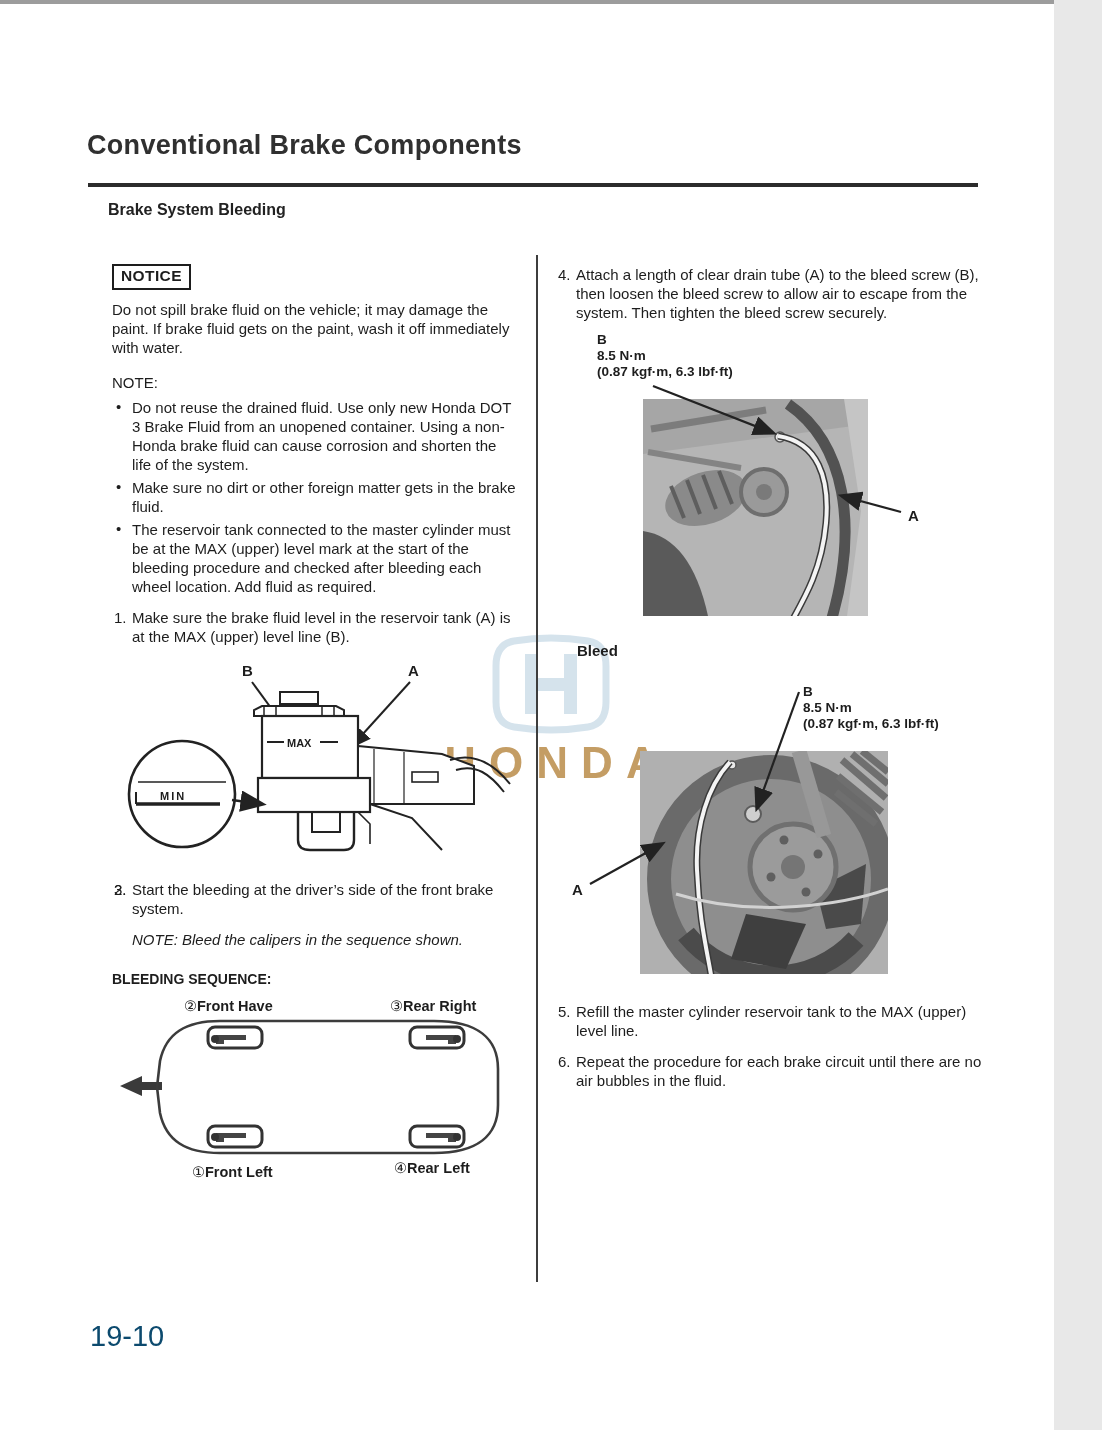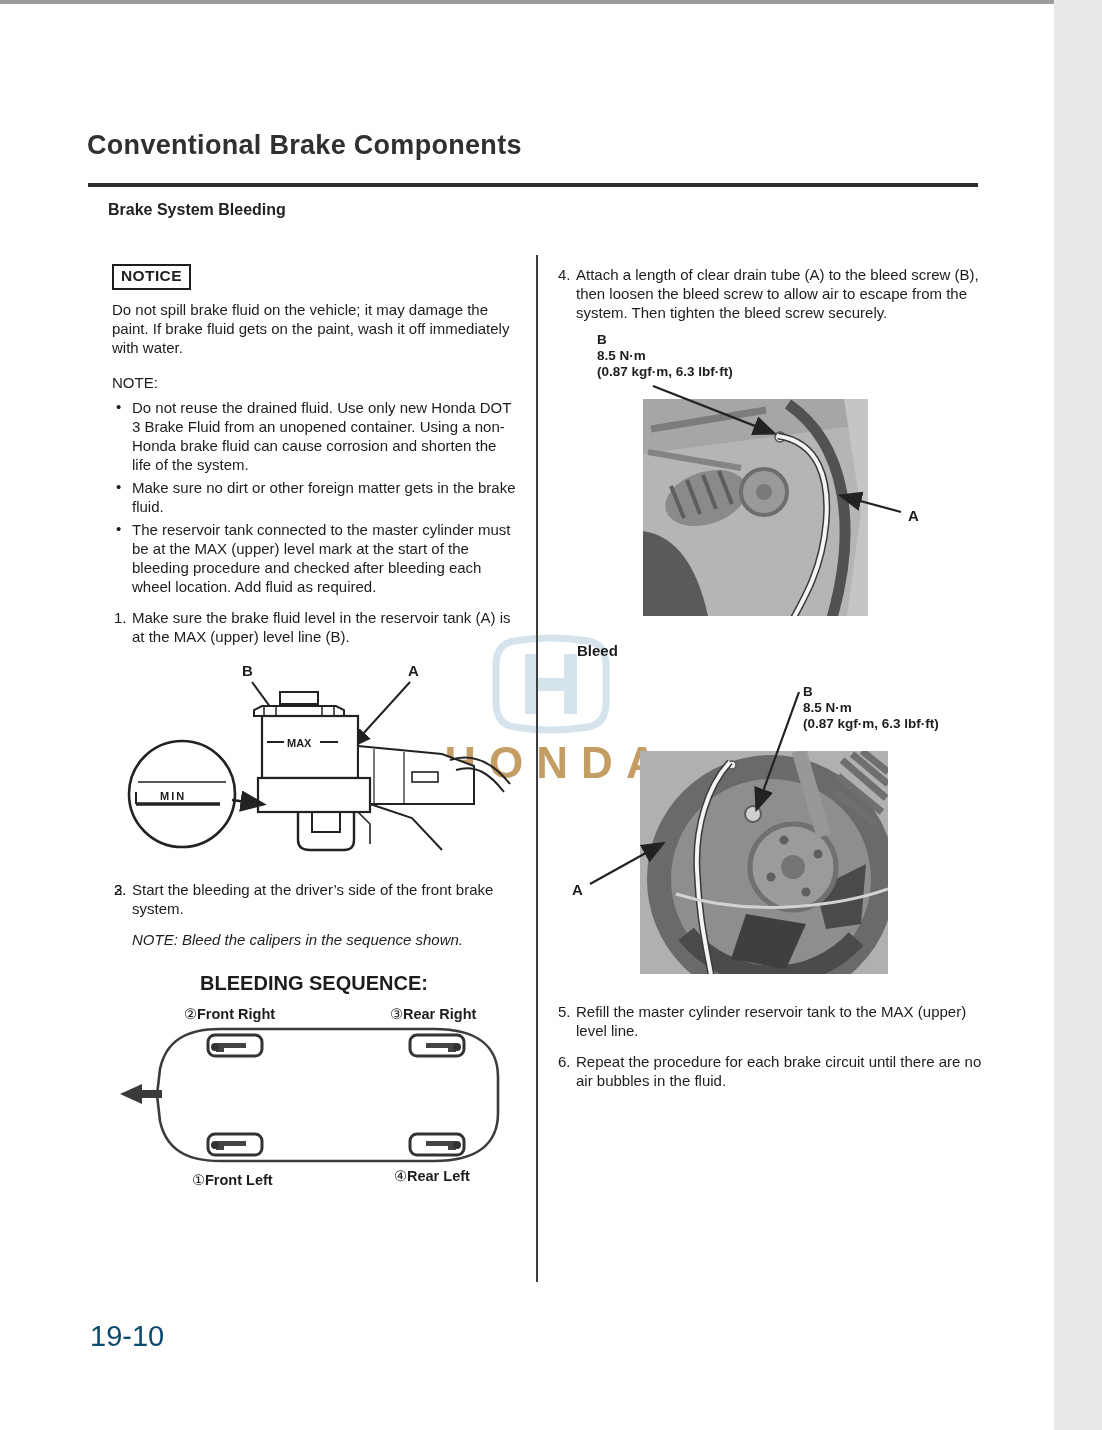--- a/index.html
+++ b/index.html
@@ -24,21 +24,21 @@
   .para{margin:0 0 14px;}
   .note-label{font-weight:normal;margin:16px 0 6px;}
   .note-list{list-style:none;margin:0 0 8px;padding:0;}
   .note-list li{position:relative;padding-left:20px;margin-bottom:4px;}
   .bullet{position:absolute;left:4px;top:-1px;}
 
   .step{position:relative;padding-left:20px;margin:12px 0 0;}
   .step .num{position:absolute;left:2px;top:0;}
   .substep-note{padding-left:20px;margin-top:11px;font-style:italic;}
 
-  .seq-title{font-weight:bold;font-size:20px;text-align:center;margin-top:22px;}
+  .seq-title{font-weight:bold;font-size:14px;text-align:left;margin-top:22px;}
   .seq-fig{position:relative;height:190px;margin-top:9px;}
   .seq-fig svg{position:absolute;left:0;top:16px;}
   .seq-label{position:absolute;font-size:14.5px;white-space:nowrap;}
   .seq-label .circ{font-weight:normal;}
   .seq-label .nm{font-weight:bold;}
 
   .fig-heading{font-weight:bold;margin:17px 0 0 21px;}
   .figure{position:relative;width:434px;}
   .fig-front{height:302px;margin-top:4px;}
   .fig-rear{height:322px;margin-top:4px;}
@@ -149,21 +149,21 @@
       <span class="num">3.</span>
       <span>Start the bleeding at the driver’s side of the front brake system.</span>
     </div>
     <div class="substep-note">NOTE: Bleed the calipers in the sequence shown.</div>
 
     <div class="seq-title">BLEEDING SEQUENCE:</div>
 
     
     <div class="seq-fig">
       <div class="seq-label" style="left:72px;top:0;">
-        <span class="circ">②</span><span class="nm">Front Right</span>
+        <span class="circ">②</span><span class="nm">Front Have</span>
       </div>
       <div class="seq-label" style="left:278px;top:0;">
         <span class="circ">③</span><span class="nm">Rear Right</span>
       </div>
       <div class="seq-label" style="left:80px;top:166px;">
         <span class="circ">①</span><span class="nm">Front Left</span>
       </div>
       <div class="seq-label" style="left:282px;top:162px;">
         <span class="circ">④</span><span class="nm">Rear Left</span>
       </div>

